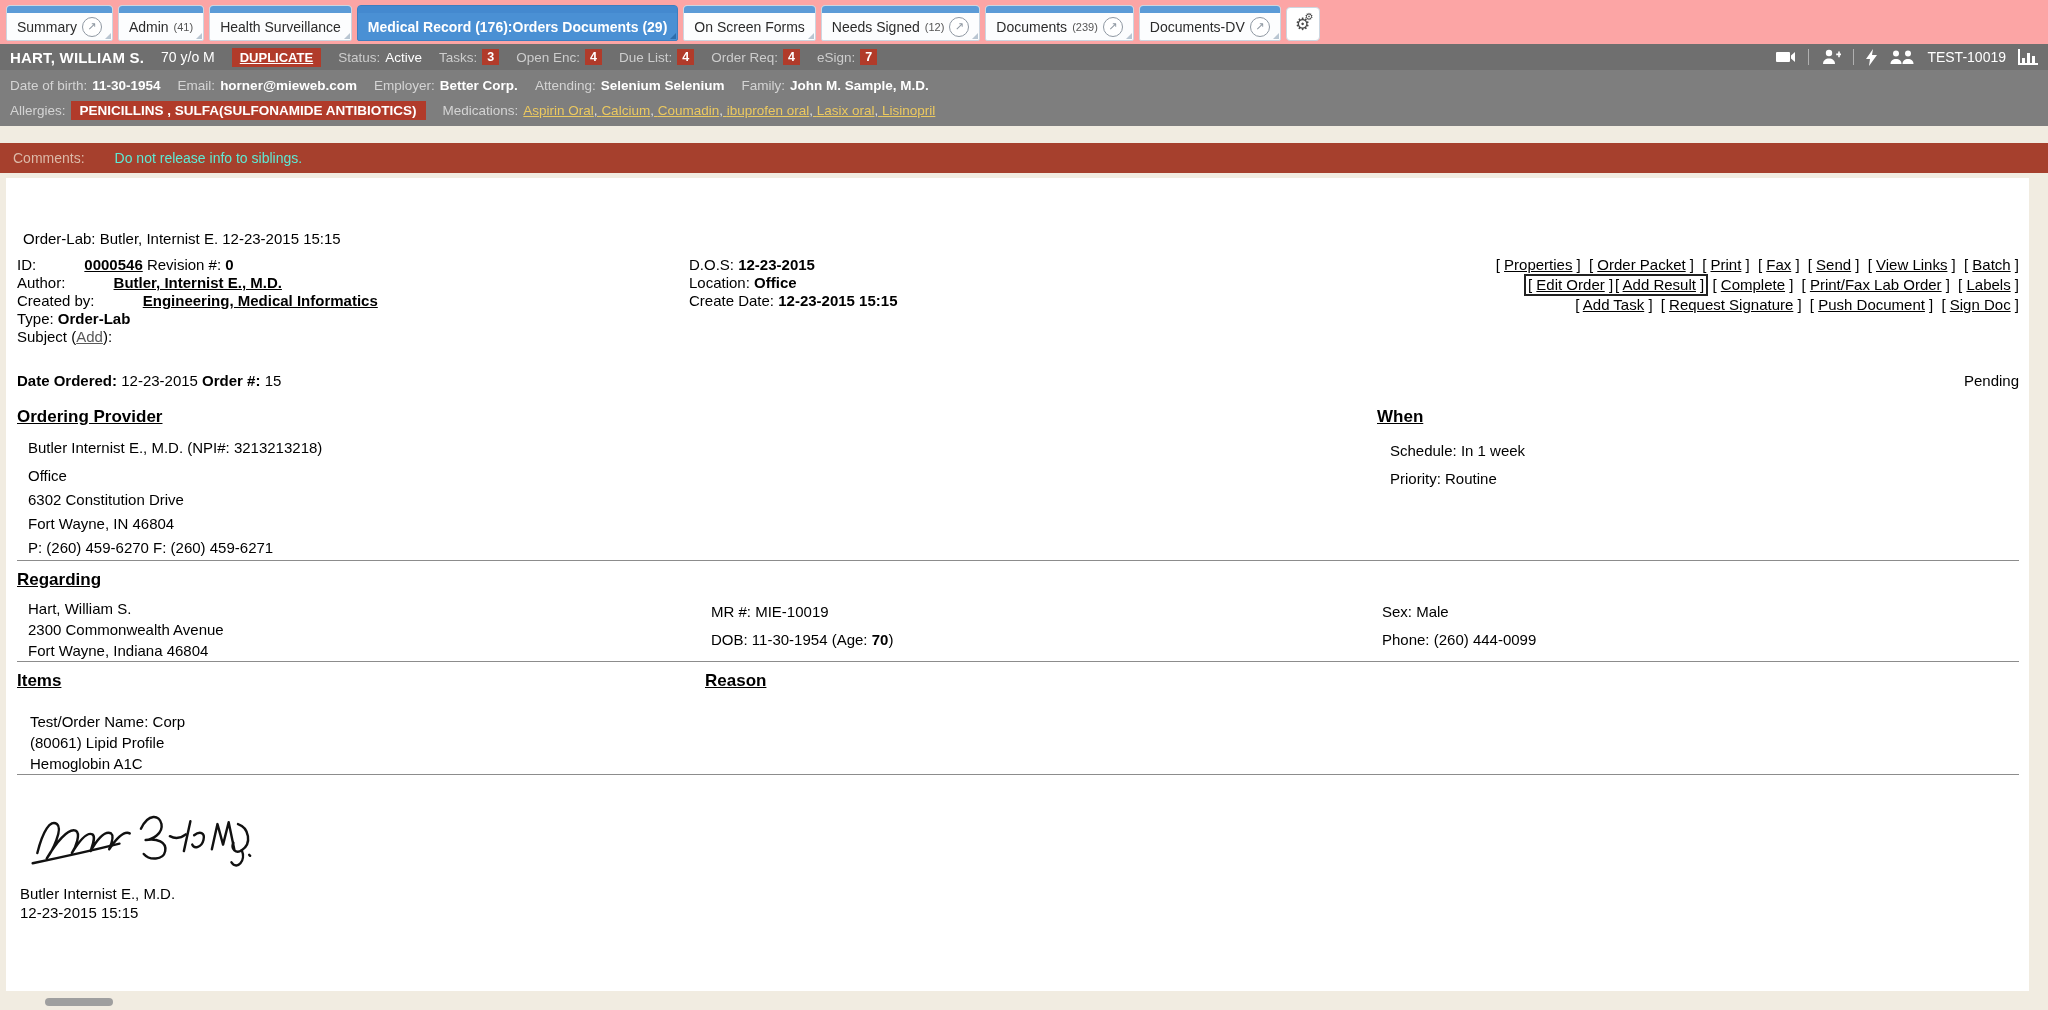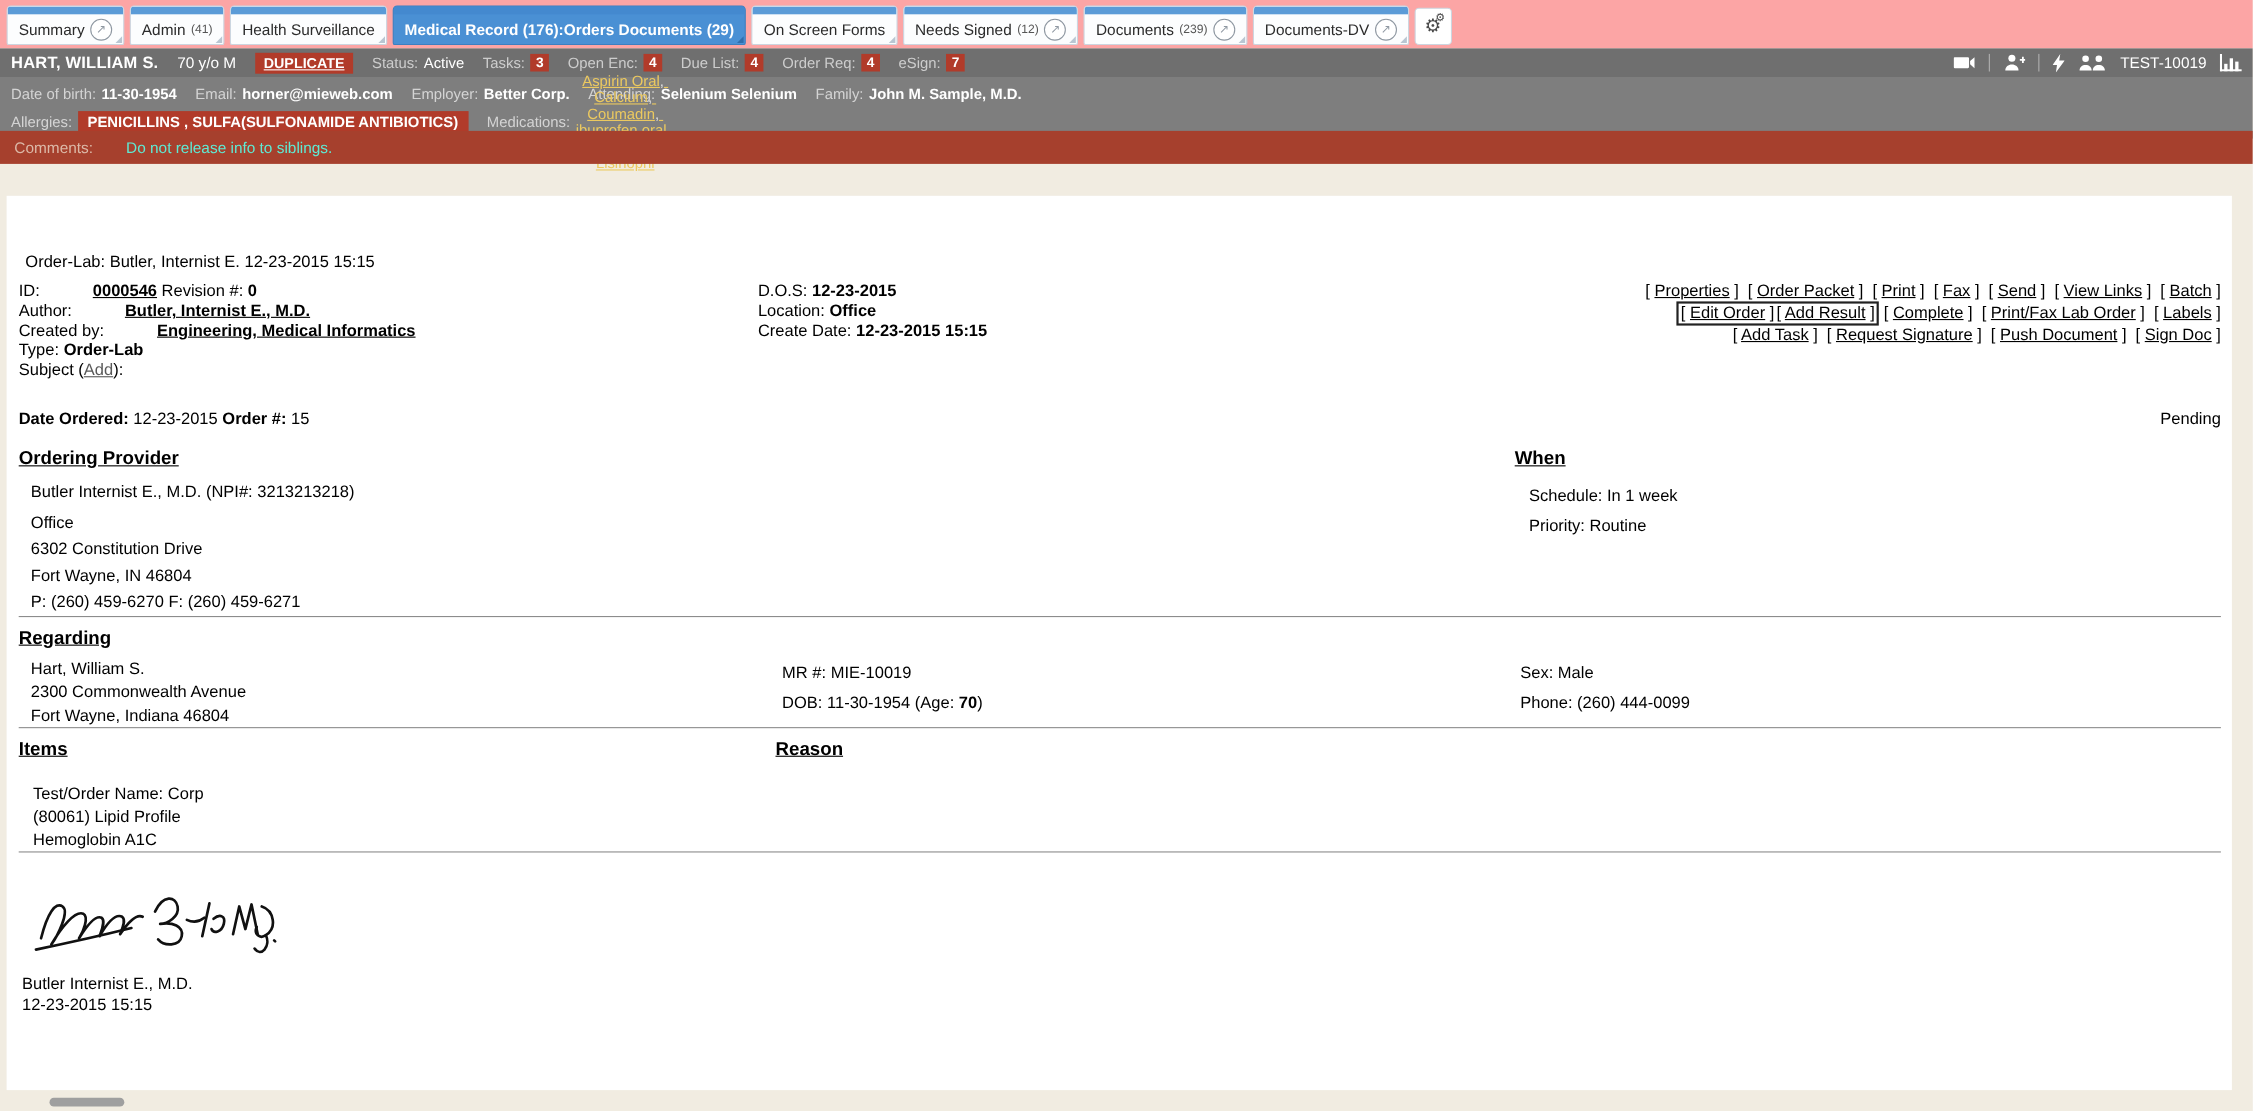--- a/index.html
+++ b/index.html
@@ -77,28 +77,28 @@
   .demo{
     position:absolute; top:70px; left:0; right:0; height:56px;
     background:#7e7e7e; color:#fff; font-size:13.5px; padding:3px 10px;
   }
   .demo-row{ height:25px; display:flex; align-items:center; gap:17px; }
   .demo .lbl{ color:#d4d4d4; }
   .demo .val{ color:#fff; font-weight:bold; }
   .allergy-badge{
     background:#b13b2a; color:#fff; font-weight:600; padding:2px 9px; cursor:pointer;
   }
-  .medlist{ display:flex; align-items:center;flex-direction:column; }
+  .medlist{ display:flex; align-items:center; }
   .medlink{ color:#ecc95f; text-decoration:underline; cursor:pointer; }
   .medlink::after{ content:", "; color:#e0e0e0; text-decoration:none; white-space:pre; }
   .medlink:last-child::after{ content:""; }
 
   
   .comments{
-    position:absolute; top:119px; left:0; right:0; height:30px;
+    position:absolute; top:143px; left:0; right:0; height:30px;
     background:#a6402d; display:flex; align-items:center; gap:30px;
     padding:0 13px; font-size:14px;
   }
   .comments .lbl{ color:#dcb9a8; }
   .comments .txt{ color:#5eead4; }
 
   
   .doc{
     position:absolute; left:6px; right:19px; top:178px; bottom:19px;
     background:#fff; padding:52px 10px 0 11px; font-size:15px; color:#000;

